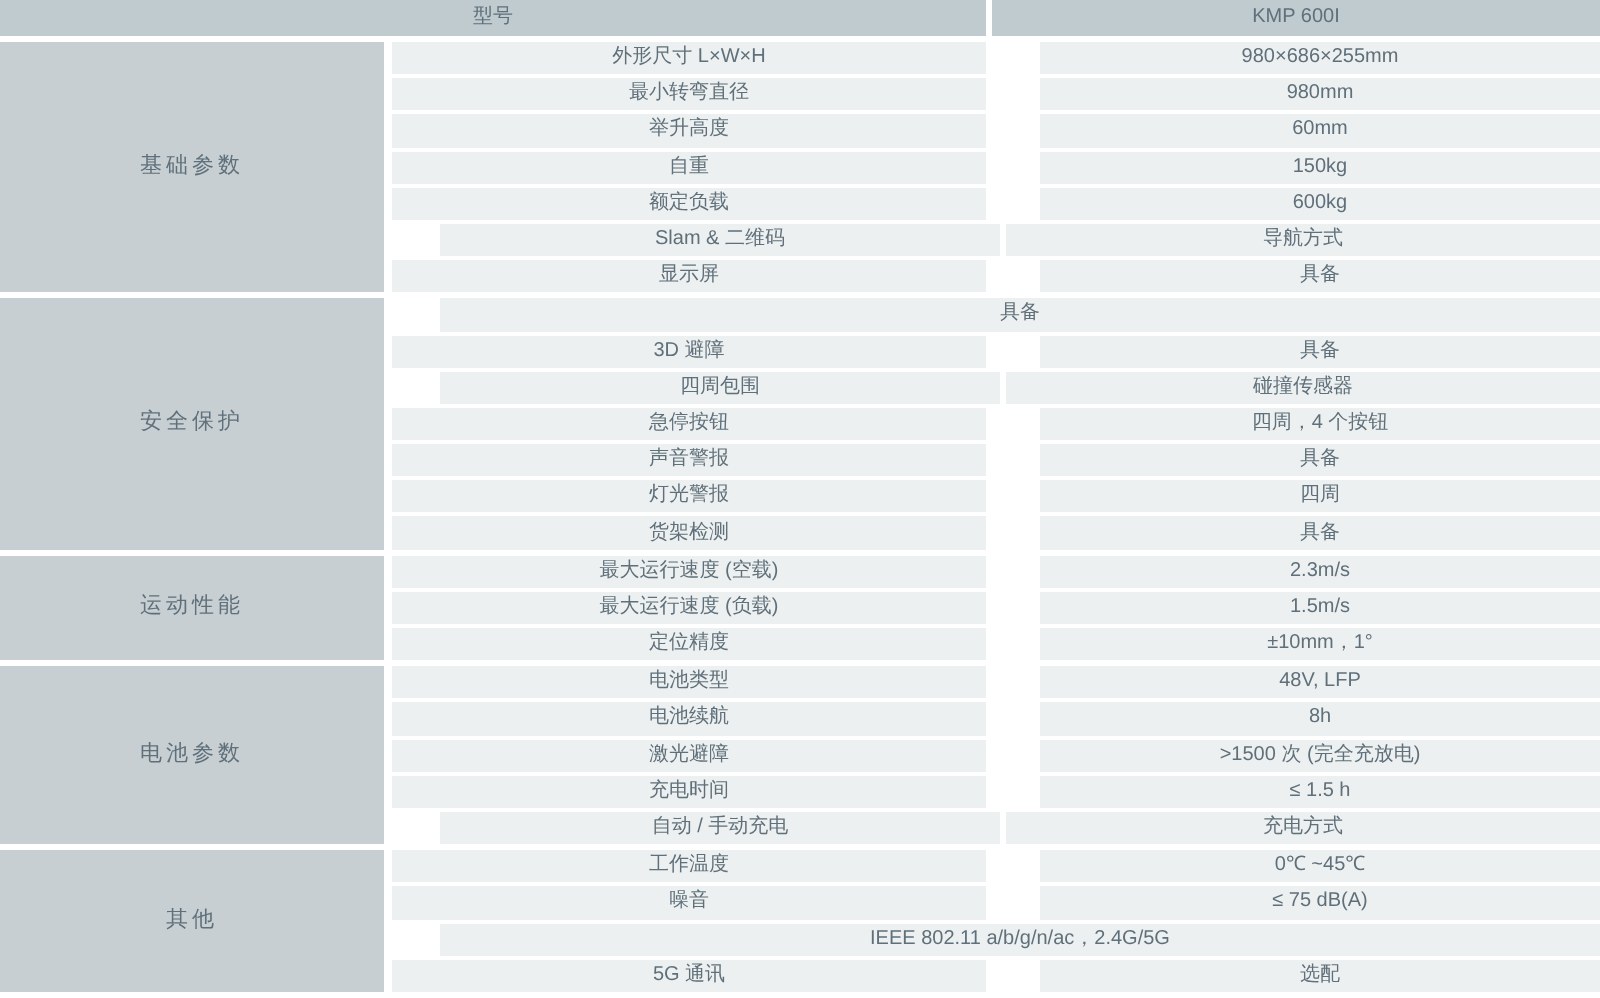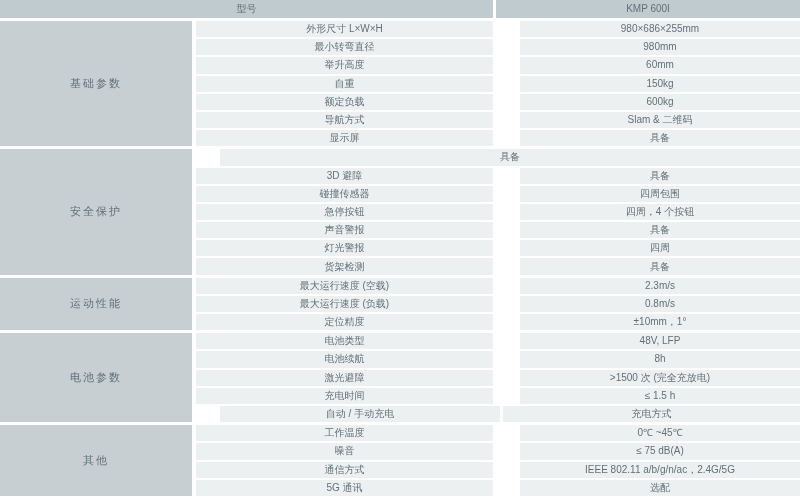--- a/index.html
+++ b/index.html
@@ -115,43 +115,43 @@
         </div>
         <div class="row">
           <div class="cell param-cell">自重</div>
           <div class="cell value-cell">150kg</div>
         </div>
         <div class="row">
           <div class="cell param-cell">额定负载</div>
           <div class="cell value-cell">600kg</div>
         </div>
         <div class="row">
+          <div class="cell value-cell">Slam &amp; 二维码</div>
           <div class="cell param-cell">导航方式</div>
-          <div class="cell value-cell">Slam &amp; 二维码</div>
         </div>
         <div class="row">
           <div class="cell param-cell">显示屏</div>
           <div class="cell value-cell">具备</div>
         </div>
       </div>
   </div>
 
   <div class="section">
     <div class="cell group-cell">安全保护</div>
     <div class="rows">
         <div class="row">
           <div class="cell value-cell">具备</div>
         </div>
         <div class="row">
           <div class="cell param-cell">3D 避障</div>
           <div class="cell value-cell">具备</div>
         </div>
         <div class="row">
+          <div class="cell value-cell">四周包围</div>
           <div class="cell param-cell">碰撞传感器</div>
-          <div class="cell value-cell">四周包围</div>
         </div>
         <div class="row">
           <div class="cell param-cell">急停按钮</div>
           <div class="cell value-cell">四周，4 个按钮</div>
         </div>
         <div class="row">
           <div class="cell param-cell">声音警报</div>
           <div class="cell value-cell">具备</div>
         </div>
         <div class="row">
@@ -167,21 +167,21 @@
 
   <div class="section">
     <div class="cell group-cell">运动性能</div>
     <div class="rows">
         <div class="row">
           <div class="cell param-cell">最大运行速度 (空载)</div>
           <div class="cell value-cell">2.3m/s</div>
         </div>
         <div class="row">
           <div class="cell param-cell">最大运行速度 (负载)</div>
-          <div class="cell value-cell">0.8m/s</div>
+          <div class="cell value-cell">1.5m/s</div>
         </div>
         <div class="row">
           <div class="cell param-cell">定位精度</div>
           <div class="cell value-cell">±10mm，1°</div>
         </div>
       </div>
   </div>
 
   <div class="section">
     <div class="cell group-cell">电池参数</div>
@@ -214,21 +214,20 @@
     <div class="rows">
         <div class="row">
           <div class="cell param-cell">工作温度</div>
           <div class="cell value-cell">0℃ ~45℃</div>
         </div>
         <div class="row">
           <div class="cell param-cell">噪音</div>
           <div class="cell value-cell">≤ 75 dB(A)</div>
         </div>
         <div class="row">
-          <div class="cell param-cell">通信方式</div>
           <div class="cell value-cell">IEEE 802.11 a/b/g/n/ac，2.4G/5G</div>
         </div>
         <div class="row">
           <div class="cell param-cell">5G 通讯</div>
           <div class="cell value-cell">选配</div>
         </div>
       </div>
   </div>
 </div>
 

